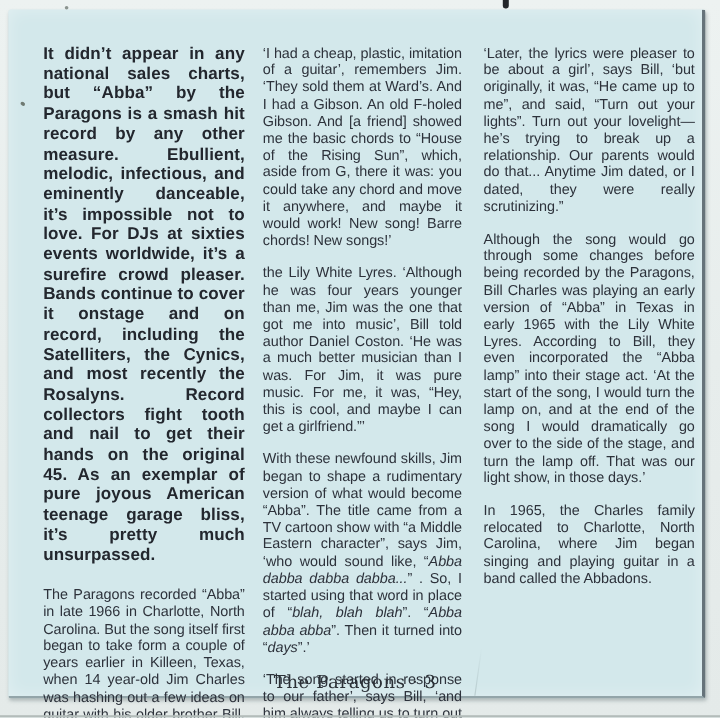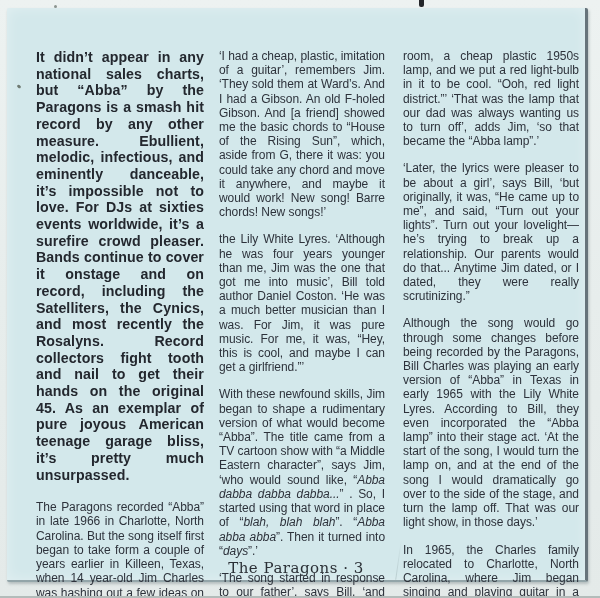--- a/index.html
+++ b/index.html
@@ -35,21 +35,21 @@
     left: 0;
     top: 0;
     display: flex;
     padding: 29px 10px 0 29px;
   }
   .col { color: #2d323b; }
   .col-1 { width: 168px; }
   .col-2 { width: 166px; margin-left: 15px; }
   .col-3 { width: 176px; margin-left: 18px; }
   .col p {
-    margin: 12px 0 13px 0;
+    margin: 0 0 13px 0;
     font-size: 12px;
     line-height: 14.2px;
     text-align: justify;
     letter-spacing: -0.05px;
   }
   .col p.lead {
     font-weight: 700;
     font-size: 14.2px;
     line-height: 16.7px;
     letter-spacing: 0.1px;
@@ -126,21 +126,20 @@
         <p class="lead">It didn’t appear in any national sales charts, but “Abba” by the Paragons is a smash hit record by any other measure. Ebullient, melodic, infectious, and eminently danceable, it’s impossible not to love. For DJs at sixties events worldwide, it’s a surefire crowd pleaser. Bands continue to cover it onstage and on record, including the Satelliters, the Cynics, and most recently the Rosalyns. Record collectors fight tooth and nail to get their hands on the original 45. As an exemplar of pure joyous American teenage garage bliss, it’s pretty much unsurpassed.</p>
         <p>The Paragons recorded “Abba” in late 1966 in Charlotte, North Carolina. But the song itself first began to take form a couple of years earlier in Killeen, Texas, when 14 year-old Jim Charles was hashing out a few ideas on guitar with his older brother Bill, who at the time was playing bass in a group called</p>
       </div>
       <div class="col col-2">
         <p>‘I had a cheap, plastic, imitation of a guitar’, remembers Jim. ‘They sold them at Ward’s. And I had a Gibson. An old F-holed Gibson. And [a friend] showed me the basic chords to “House of the Rising Sun”, which, aside from G, there it was: you could take any chord and move it anywhere, and maybe it would work! New song! Barre chords! New songs!’</p>
         <p>the Lily White Lyres. ‘Although he was four years younger than me, Jim was the one that got me into music’, Bill told author Daniel Coston. ‘He was a much better musician than I was. For Jim, it was pure music. For me, it was, “Hey, this is cool, and maybe I can get a girlfriend.”’</p>
         <p>With these newfound skills, Jim began to shape a rudimentary version of what would become “Abba”. The title came from a TV cartoon show with “a Middle Eastern character”, says Jim, ‘who would sound like, “<i>Abba dabba dabba dabba...</i>” . So, I started using that word in place of “<i>blah, blah blah</i>”. “<i>Abba abba abba</i>”. Then it turned into “<i>days</i>”.’</p>
         <p>‘The song started in response to our father’, says Bill, ‘and him always telling us to turn out the lights, turn out the water. We had a lamp in our</p>
       </div>
       <div class="col col-3">
-        <p>room, a cheap plastic 1950s lamp, and we put a red light-bulb in it to be cool. “Ooh, red light district.”’ ‘That was the lamp that our dad was always wanting us to turn off’, adds Jim, ‘so that became the “Abba lamp”.’</p>
         <p>‘Later, the lyrics were pleaser to be about a girl’, says Bill, ‘but originally, it was, “He came up to me”, and said, “Turn out your lights”. Turn out your lovelight—he’s trying to break up a relationship. Our parents would do that... Anytime Jim dated, or I dated, they were really scrutinizing.”</p>
         <p>Although the song would go through some changes before being recorded by the Paragons, Bill Charles was playing an early version of “Abba” in Texas in early 1965 with the Lily White Lyres. According to Bill, they even incorporated the “Abba lamp” into their stage act. ‘At the start of the song, I would turn the lamp on, and at the end of the song I would dramatically go over to the side of the stage, and turn the lamp off. That was our light show, in those days.’</p>
         <p>In 1965, the Charles family relocated to Charlotte, North Carolina, where Jim began singing and playing guitar in a band called the Abbadons.</p>
       </div>
     </div>
     <div class="footer">The Paragons · 3</div>
   </div>
   <div class="tick-top"></div>
   <div class="speck-1"></div>
   <div class="speck-2"></div>

